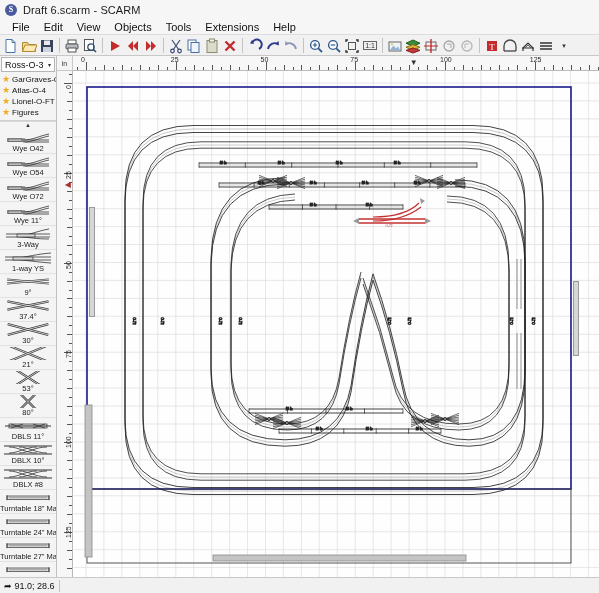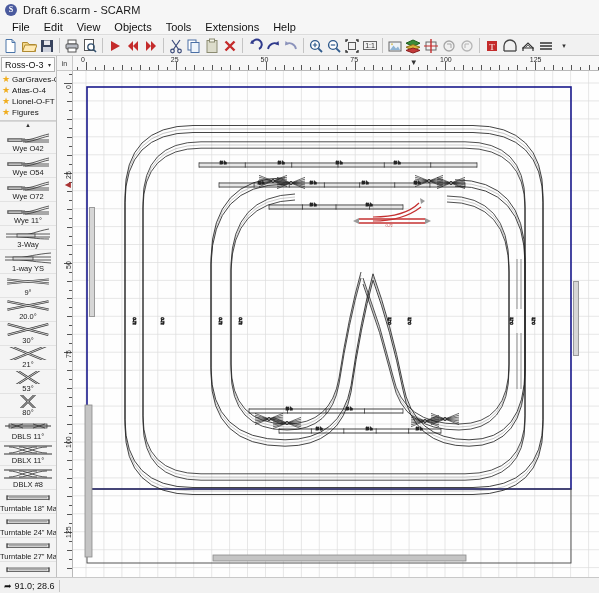--- a/index.html
+++ b/index.html
@@ -427,21 +427,21 @@
           </div>
           <div class="part">
             <div class="pg">
               <svg width="50" height="13" viewBox="0 0 50 13">
                 <path d="M4.4 2.4L45.6 10.6" stroke="#333" stroke-width="2.2" fill="none"></path>
                 <path d="M4.4 10.6L45.6 2.4" stroke="#333" stroke-width="2.2" fill="none"></path>
                 <path d="M4.4 2.4L45.6 10.6" stroke="#dcdcdc" stroke-width="0.9" fill="none"></path>
                 <path d="M4.4 10.6L45.6 2.4" stroke="#dcdcdc" stroke-width="0.9" fill="none"></path>
               </svg>
             </div>
-            <span class="pl">20.0°</span>
+            <span class="pl">37.4°</span>
           </div>
           <div class="part">
             <div class="pg">
               <svg width="50" height="13" viewBox="0 0 50 13">
                 <path d="M4.7 1.1L45.3 11.9" stroke="#333" stroke-width="2.2" fill="none"></path>
                 <path d="M4.7 11.9L45.3 1.1" stroke="#333" stroke-width="2.2" fill="none"></path>
                 <path d="M4.7 1.1L45.3 11.9" stroke="#dcdcdc" stroke-width="0.9" fill="none"></path>
                 <path d="M4.7 11.9L45.3 1.1" stroke="#dcdcdc" stroke-width="0.9" fill="none"></path>
               </svg>
             </div>
@@ -493,21 +493,21 @@
           <div class="part">
             <div class="pg">
               <svg width="50" height="13" viewBox="0 0 50 13">
                 <path d="M1 3h48M1 11h48" stroke="#333" stroke-width="1.1" fill="none"></path>
                 <path d="M6 4C16 4 22 10 34 10" stroke="#333" stroke-width="0.8" fill="none"></path>
                 <path d="M6 10C16 10 22 4 34 4" stroke="#333" stroke-width="0.8" fill="none"></path>
                 <path d="M16 4C26 4 32 10 44 10" stroke="#333" stroke-width="0.8" fill="none"></path>
                 <path d="M16 10C26 10 32 4 44 4" stroke="#333" stroke-width="0.8" fill="none"></path>
               </svg>
             </div>
-            <span class="pl">DBLX 11°</span>
+            <span class="pl">DBLX 10°</span>
           </div>
           <div class="part">
             <div class="pg">
               <svg width="50" height="13" viewBox="0 0 50 13">
                 <path d="M1 3h48M1 11h48" stroke="#333" stroke-width="1.1" fill="none"></path>
                 <path d="M6 4C16 4 22 10 34 10" stroke="#333" stroke-width="0.8" fill="none"></path>
                 <path d="M6 10C16 10 22 4 34 4" stroke="#333" stroke-width="0.8" fill="none"></path>
                 <path d="M16 4C26 4 32 10 44 10" stroke="#333" stroke-width="0.8" fill="none"></path>
                 <path d="M16 10C26 10 32 4 44 4" stroke="#333" stroke-width="0.8" fill="none"></path>
               </svg>

